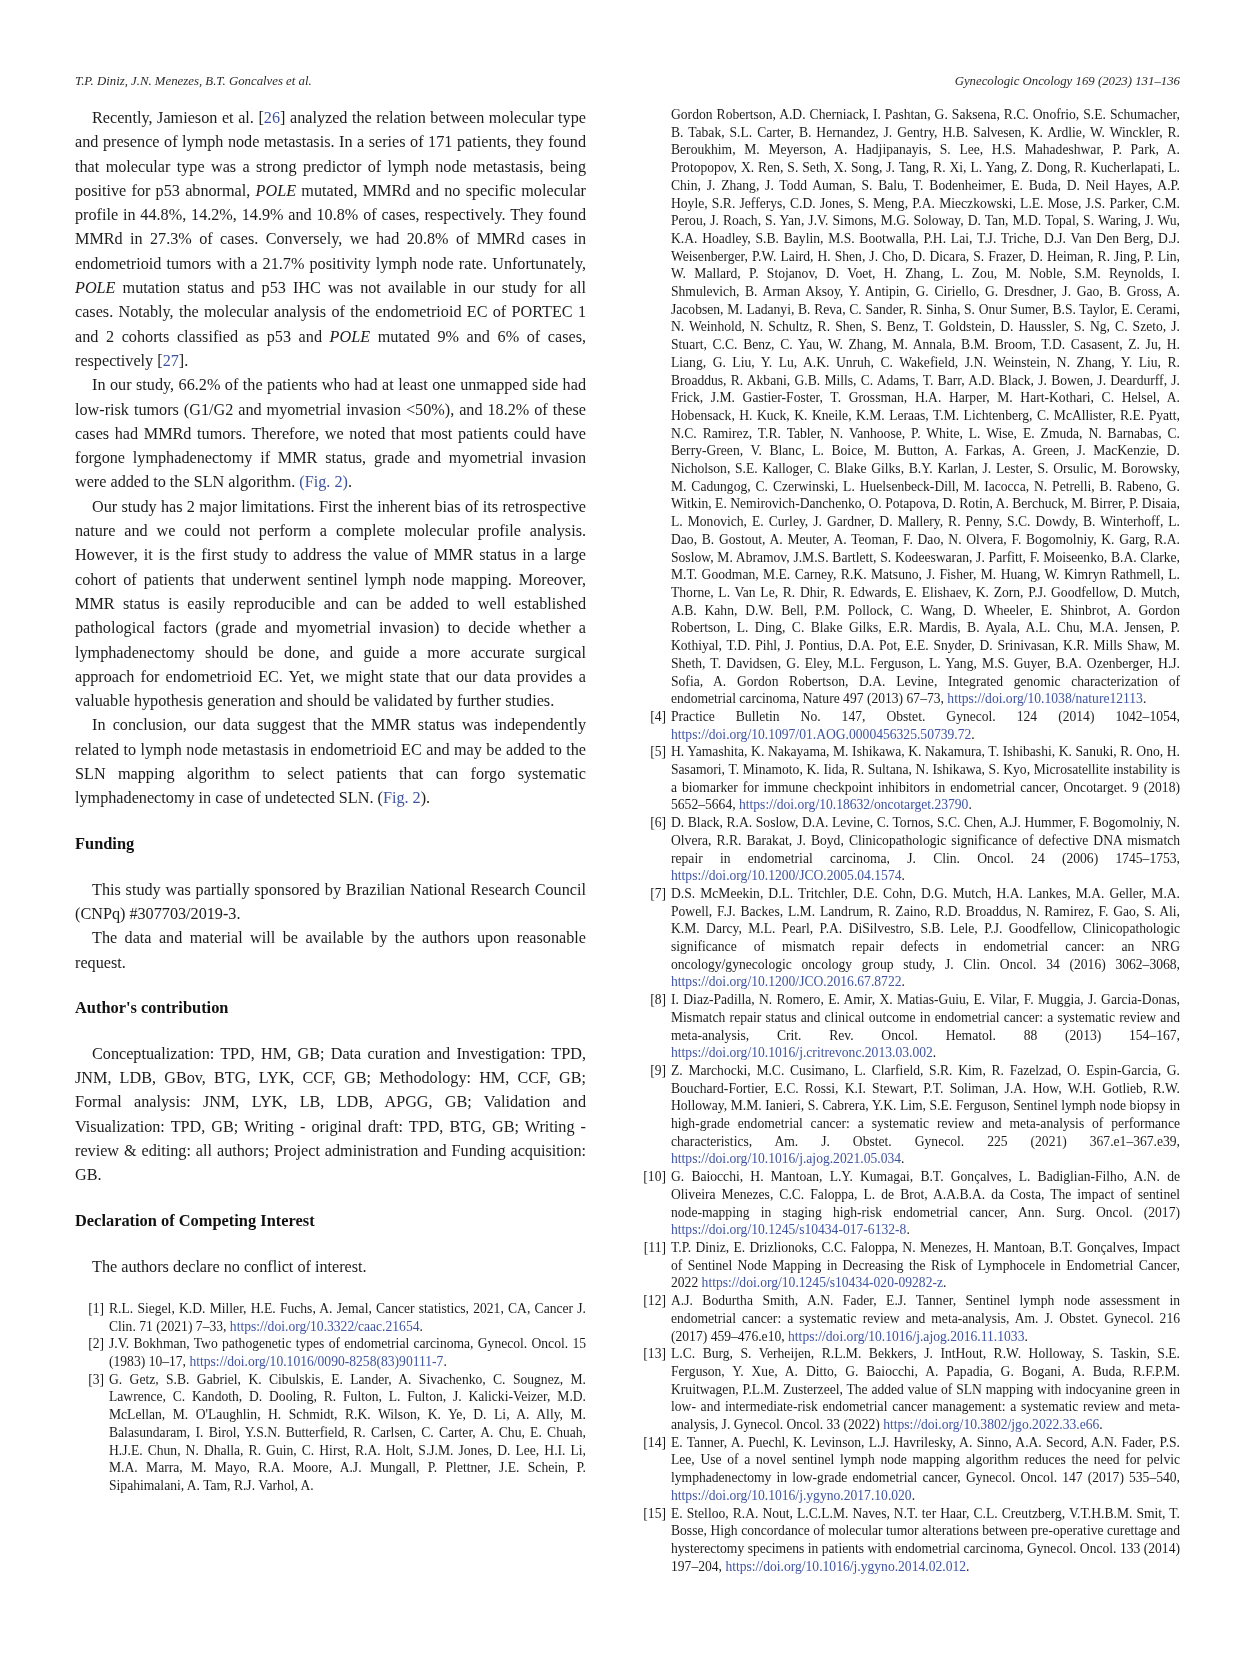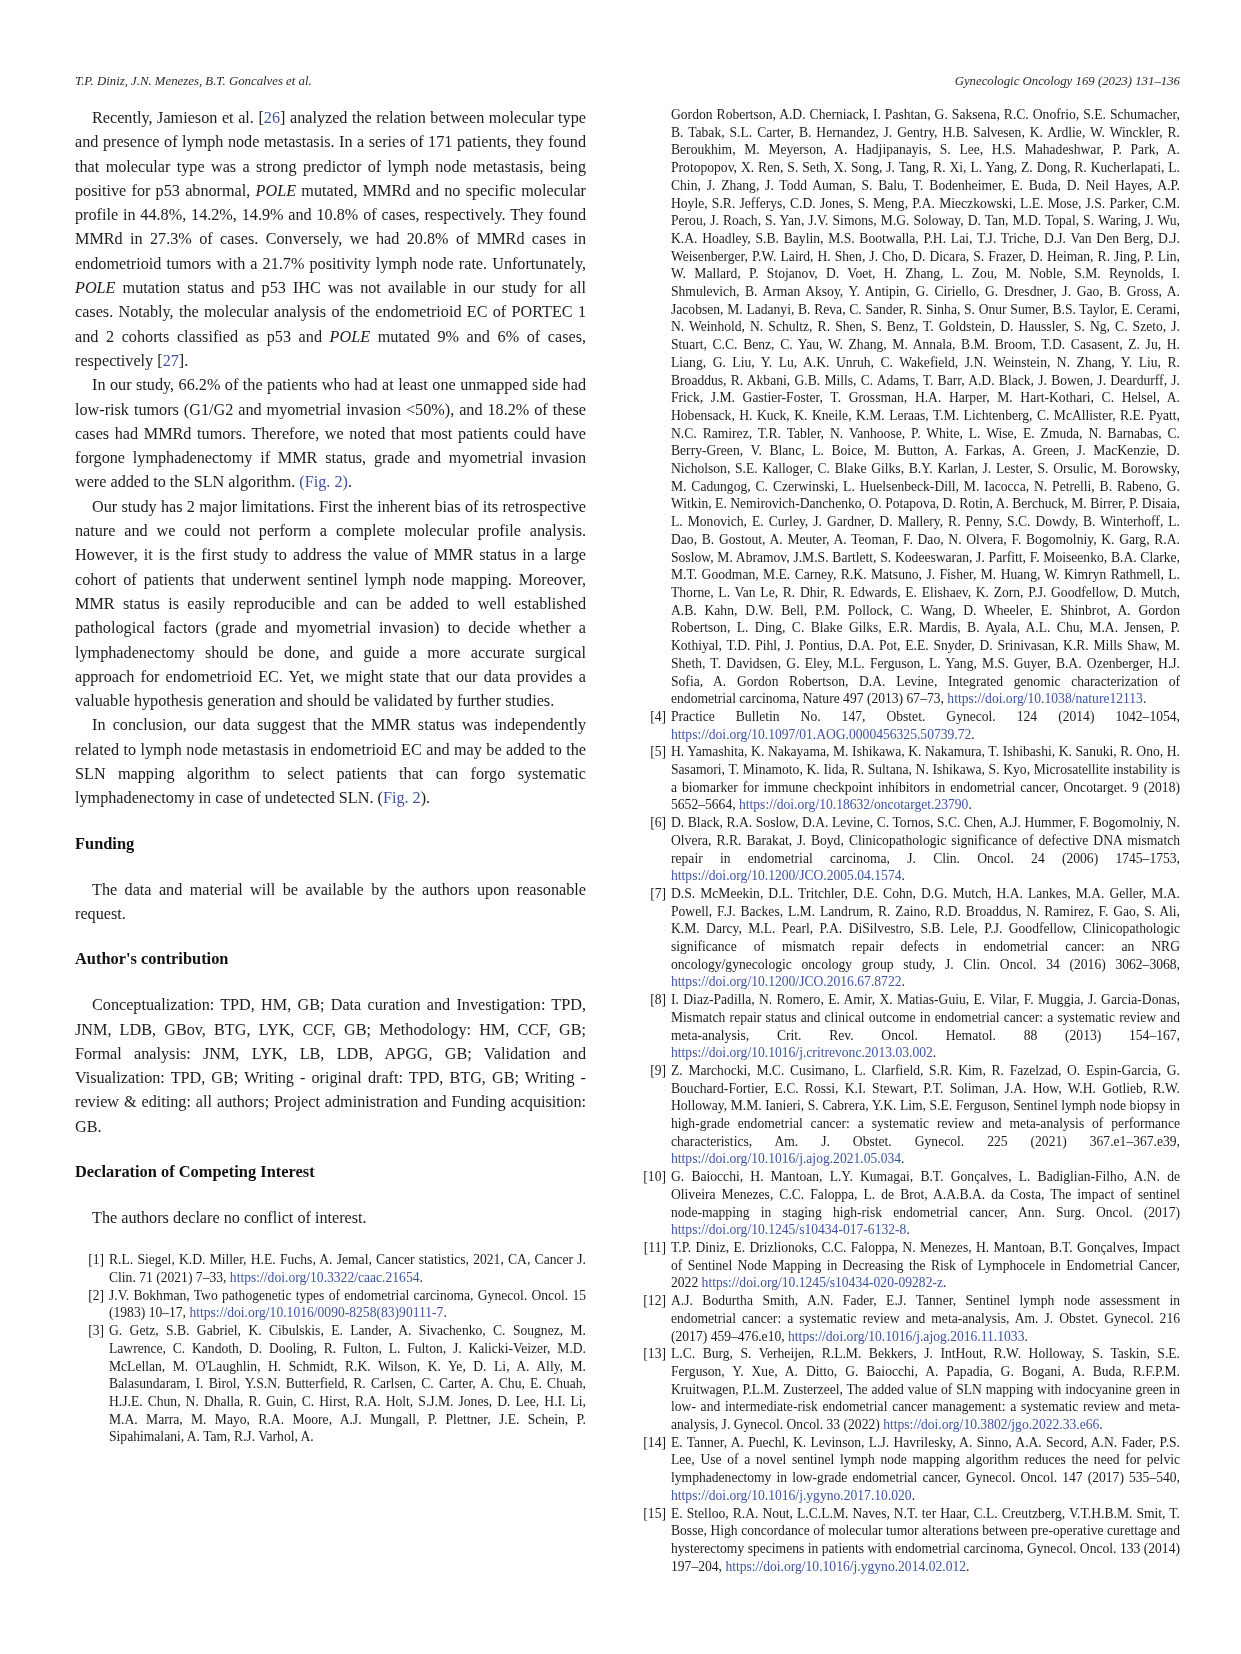--- a/index.html
+++ b/index.html
@@ -47,20 +47,21 @@
     <span>Gynecologic Oncology 169 (2023) 131–136</span>
   </div>
 
   <div class="col-left">
     <p class="para indent"><span>Recently, Jamieson et al. [</span><span class="lnk" style="color: rgb(62, 83, 160);">26</span><span>] analyzed the relation between molecular type and presence of lymph node metastasis. In a series of 171 patients, they found that molecular type was a strong predictor of lymph node metastasis, being positive for p53 abnormal, </span><span class="it">POLE</span><span> mutated, MMRd and no specific molecular profile in 44.8%, 14.2%, 14.9% and 10.8% of cases, respectively. They found MMRd in 27.3% of cases. Conversely, we had 20.8% of MMRd cases in endometrioid tumors with a 21.7% positivity lymph node rate. Unfortunately, </span><span class="it">POLE</span><span> mutation status and p53 IHC was not available in our study for all cases. Notably, the molecular analysis of the endometrioid EC of PORTEC 1 and 2 cohorts classified as p53 and </span><span class="it">POLE</span><span> mutated 9% and 6% of cases, respectively [</span><span class="lnk" style="color: rgb(62, 83, 160);">27</span><span>].</span></p>
     <p class="para indent"><span>In our study, 66.2% of the patients who had at least one unmapped side had low-risk tumors (G1/G2 and myometrial invasion &lt;50%), and 18.2% of these cases had MMRd tumors. Therefore, we noted that most patients could have forgone lymphadenectomy if MMR status, grade and myometrial invasion were added to the SLN algorithm. </span><span class="lnk" style="color: rgb(62, 83, 160);">(Fig. 2)</span><span>.</span></p>
     <p class="para indent"><span>Our study has 2 major limitations. First the inherent bias of its retrospective nature and we could not perform a complete molecular profile analysis. However, it is the first study to address the value of MMR status in a large cohort of patients that underwent sentinel lymph node mapping. Moreover, MMR status is easily reproducible and can be added to well established pathological factors (grade and myometrial invasion) to decide whether a lymphadenectomy should be done, and guide a more accurate surgical approach for endometrioid EC. Yet, we might state that our data provides a valuable hypothesis generation and should be validated by further studies.</span></p>
     <p class="para indent"><span>In conclusion, our data suggest that the MMR status was independently related to lymph node metastasis in endometrioid EC and may be added to the SLN mapping algorithm to select patients that can forgo systematic lymphadenectomy in case of undetected SLN. (</span><span class="lnk" style="color: rgb(62, 83, 160);">Fig. 2</span><span>).</span></p>
 
     <h2 class="sect">Funding</h2>
+    <p class="para indent"><span>This study was partially sponsored by Brazilian National Research Council (CNPq) #307703/2019-3.</span></p>
 
     <p class="para indent"><span>The data and material will be available by the authors upon reasonable request.</span></p>
 
     <h2 class="sect">Author's contribution</h2>
     <p class="para indent"><span>Conceptualization: TPD, HM, GB; Data curation and Investigation: TPD, JNM, LDB, GBov, BTG, LYK, CCF, GB; Methodology: HM, CCF, GB; Formal analysis: JNM, LYK, LB, LDB, APGG, GB; Validation and Visualization: TPD, GB; Writing - original draft: TPD, BTG, GB; Writing - review &amp; editing: all authors; Project administration and Funding acquisition: GB.</span></p>
 
     <h2 class="sect">Declaration of Competing Interest</h2>
     <p class="para indent"><span>The authors declare no conflict of interest.</span></p>
 
     <div class="refs refs-left">

